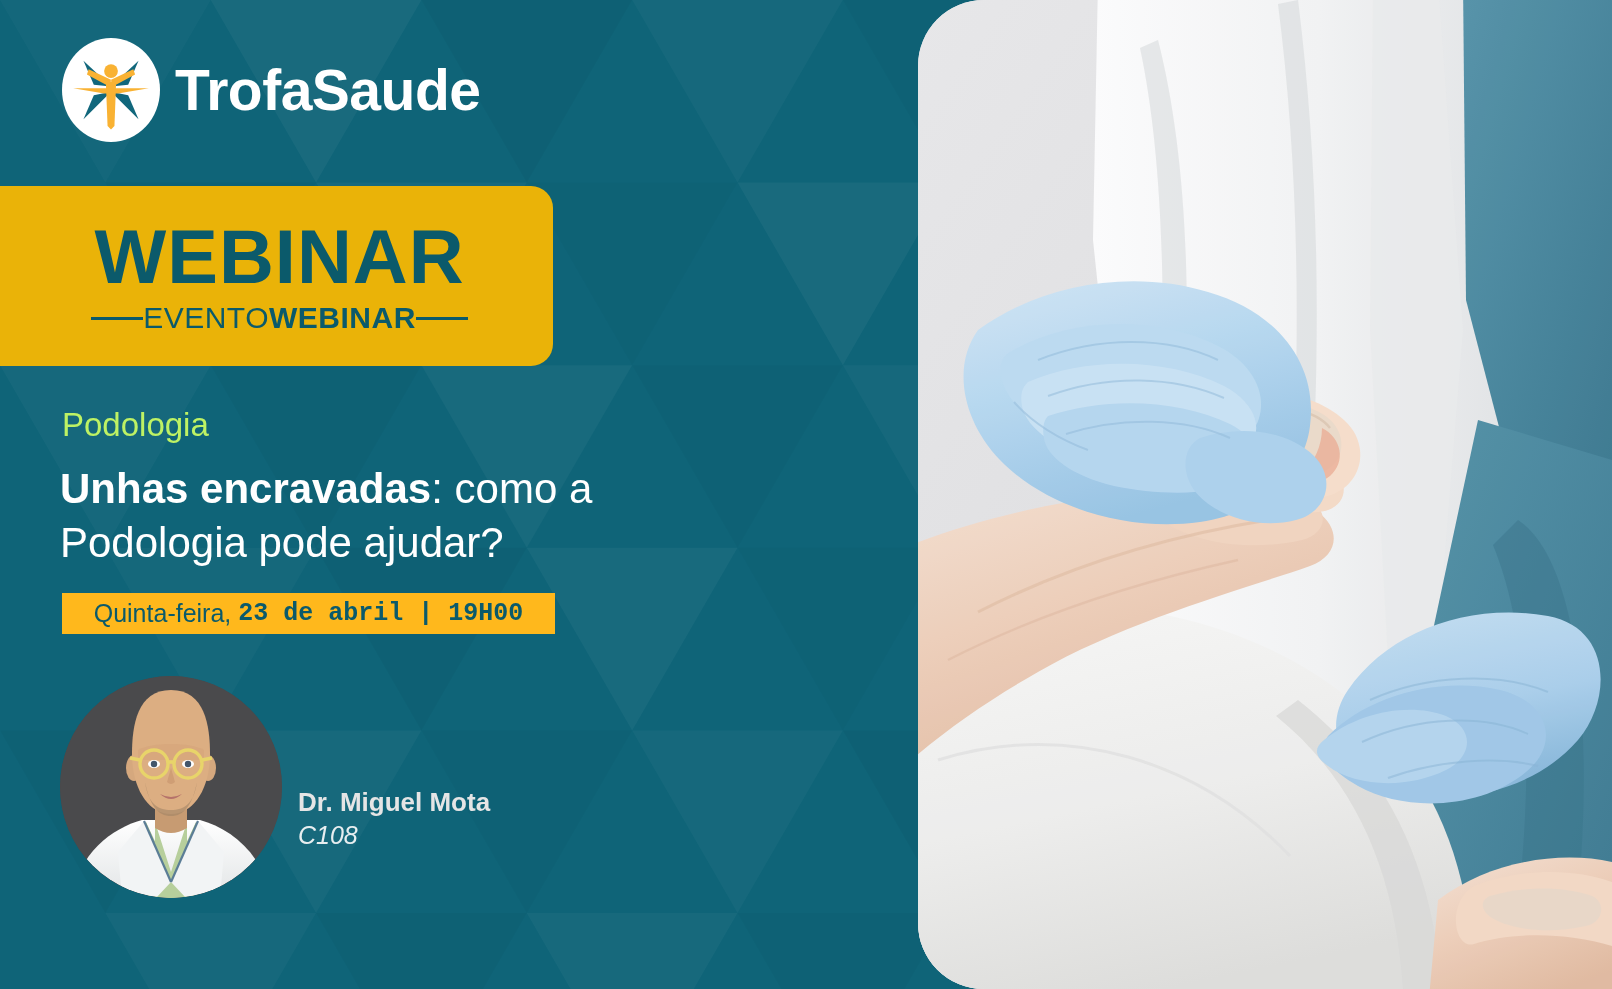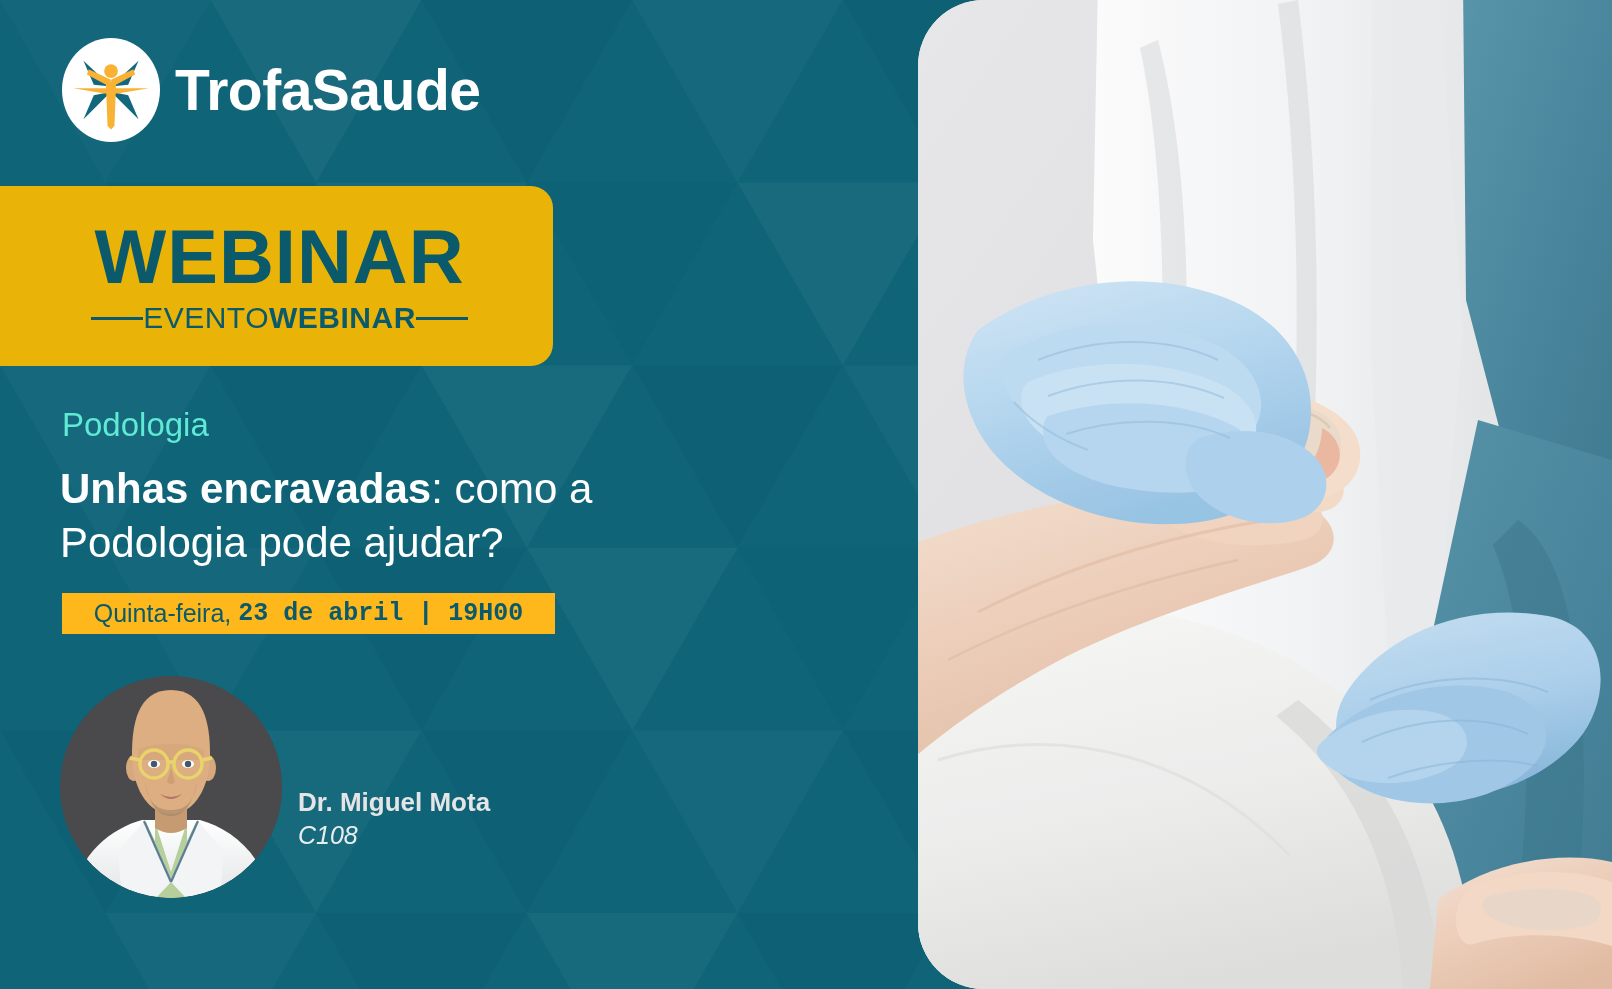--- a/index.html
+++ b/index.html
@@ -77,21 +77,21 @@
     display:block;
     width:52px; height:3px;
     background:#0b5a6b;
   }
   .sub-light { font-weight:400; letter-spacing:0.5px; }
   .sub-bold  { font-weight:bold; letter-spacing:0.5px; }
 
   
   .specialty {
     position:absolute; left:62px; top:406px;
-    color:#5eead4;
+    color:#bef264;
     font-size:33px;
     font-weight:400;
   }
   .talk-title {
     position:absolute; left:60px; top:462px;
     width:620px;
     color:#ffffff;
     font-size:42px;
     line-height:1.28;
     font-weight:400;

